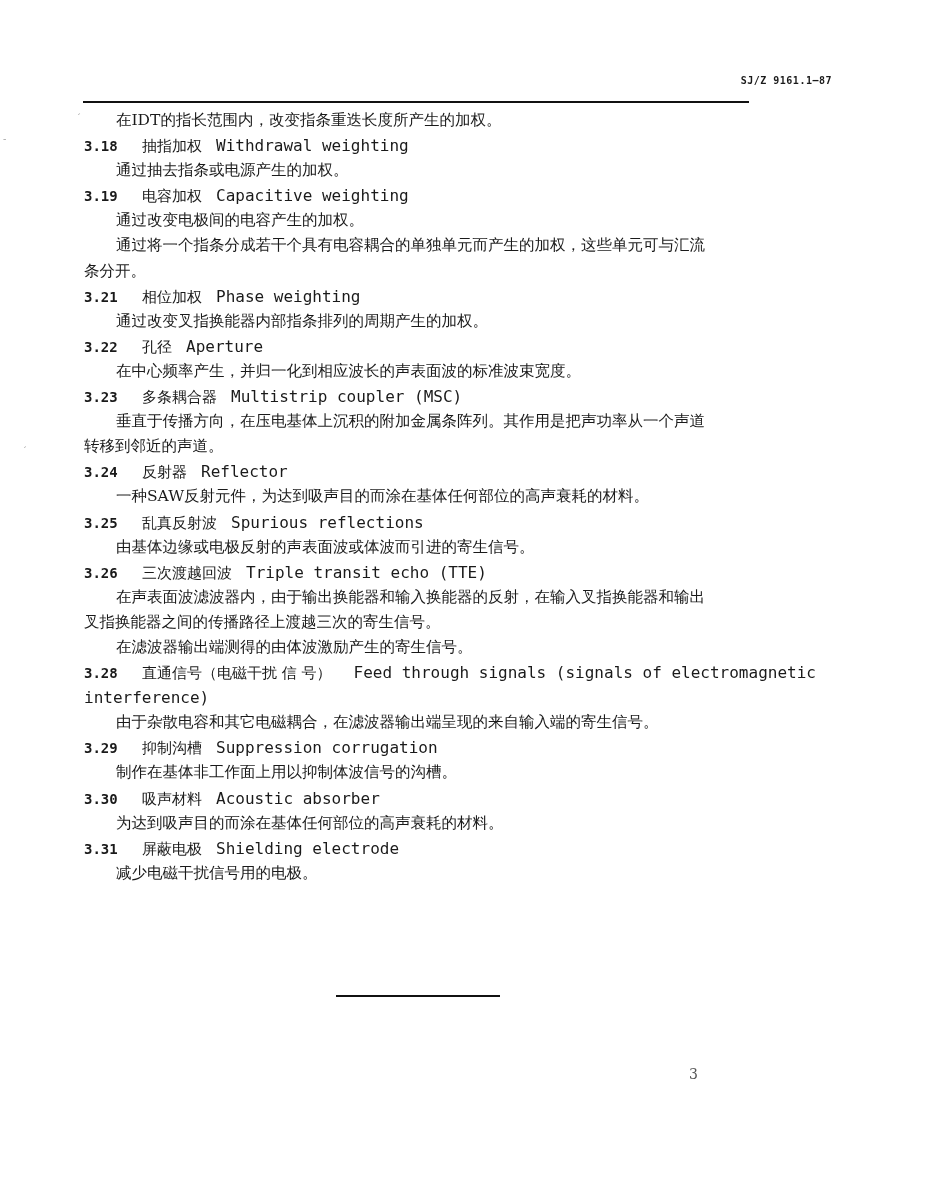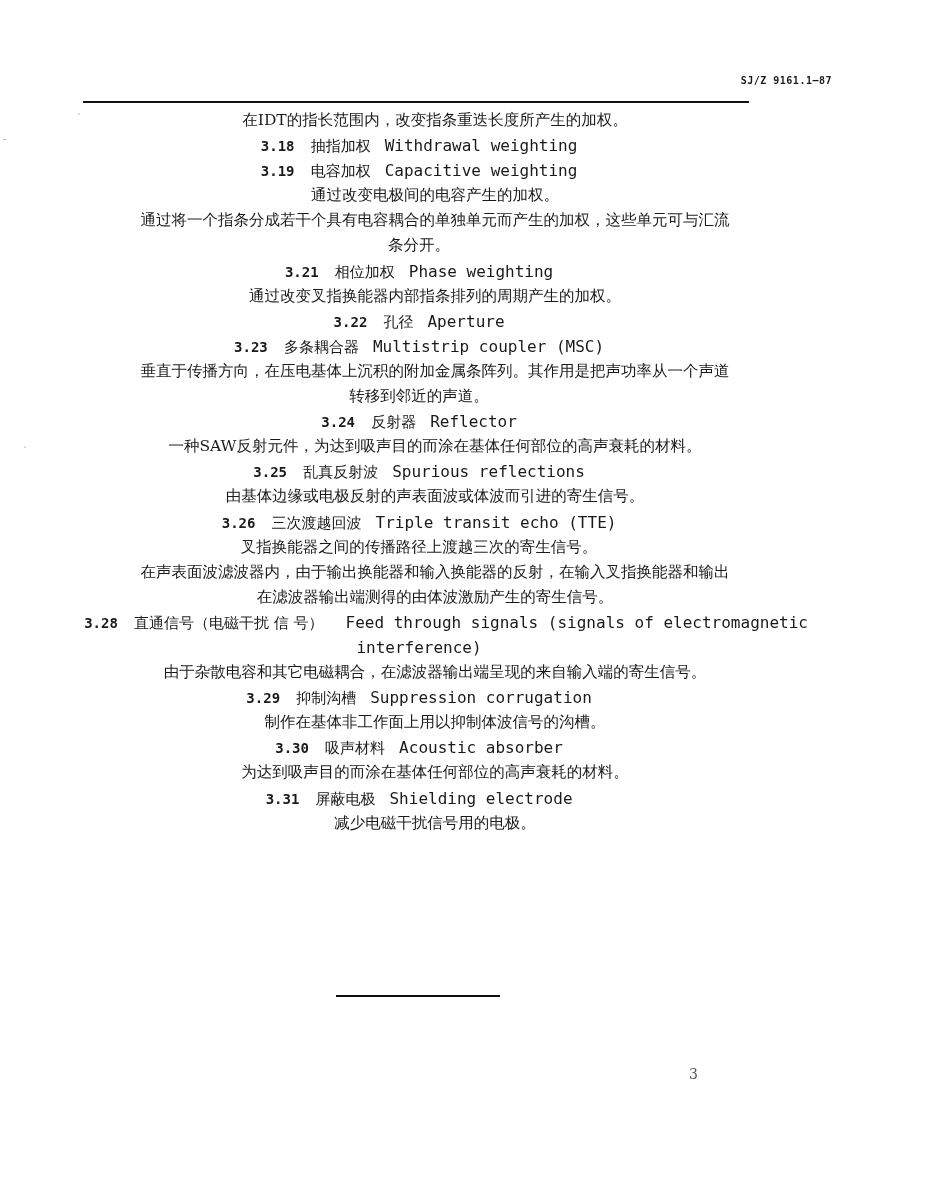--- a/index.html
+++ b/index.html
@@ -3,27 +3,27 @@
 <meta charset="utf-8">
 <style>
   html, body { margin: 0; padding: 0; background: #ffffff; }
   body { width: 950px; height: 1202px; position: relative; overflow: hidden;
          font-family: "DejaVu Serif", "Liberation Serif", serif; color: #1a1a1a; }
   .header-code { position: absolute; top: 75px; left: 0; width: 832px; text-align: right;
                  font-family: "DejaVu Sans Mono", "Liberation Mono", monospace; font-weight: bold;
                  font-size: 10px; letter-spacing: 0.5px; }
   .header-rule { position: absolute; top: 101px; left: 83px; width: 666px; height: 0;
                  border-top: 2.5px solid #111; }
-  .content { position: absolute; top: 108px; left: 84px; width: 670px; text-align: center; }
+  .content { position: absolute; top: 108px; left: 84px; width: 670px; }
   .line { height: 25.1px; line-height: 25.1px; font-size: 15.5px; white-space: nowrap; }
   .indent { padding-left: 32px; }
   .termline { font-size: 15px; }
   .num { font-family: "DejaVu Sans Mono", "Liberation Mono", monospace; font-weight: bold;
          display: inline-block; width: 34px; font-size: 14px; }
-  .zh-term { margin-left: 16px; }
+  .zh-term { margin-left: 24px; }
   .en-term { margin-left: 14px; font-family: "DejaVu Sans Mono", "Liberation Mono", monospace; font-size: 16px; }
   .end-rule { position: absolute; top: 995px; left: 336px; width: 164px; height: 0;
               border-top: 2.5px solid #111; }
   .page-num { position: absolute; top: 1066px; left: 689px; font-size: 14px; color: #555;
               font-family: "DejaVu Serif", "Liberation Serif", serif; }
   .mark { position: absolute; color: #999; font-size: 10px; }
 </style>
 </head>
 <body>
 
@@ -33,59 +33,61 @@
 <span class="mark" style="top:112px;left:76px;">ˊ</span>
 <span class="mark" style="top:133px;left:3px;">-</span>
 <span class="mark" style="top:445px;left:22px;">ˊ</span>
 
 <div class="content">
   <div class="line indent">在IDT的指长范围内，改变指条重迭长度所产生的加权。</div>
 
   <div class="line termline">
     <span class="num">3.18</span><span class="zh-term">抽指加权</span><span class="en-term">Withdrawal weighting</span>
   </div>
+  <div class="line indent">通过抽去指条或电源产生的加权。</div>
 
   <div class="line termline">
     <span class="num">3.19</span><span class="zh-term">电容加权</span><span class="en-term">Capacitive weighting</span>
   </div>
   <div class="line indent">通过改变电极间的电容产生的加权。</div>
 
   <div class="line indent">通过将一个指条分成若干个具有电容耦合的单独单元而产生的加权，这些单元可与汇流</div>
   <div class="line">条分开。</div>
 
   <div class="line termline">
     <span class="num">3.21</span><span class="zh-term">相位加权</span><span class="en-term">Phase weighting</span>
   </div>
   <div class="line indent">通过改变叉指换能器内部指条排列的周期产生的加权。</div>
 
   <div class="line termline">
     <span class="num">3.22</span><span class="zh-term">孔径</span><span class="en-term">Aperture</span>
   </div>
+  <div class="line indent">在中心频率产生，并归一化到相应波长的声表面波的标准波束宽度。</div>
 
   <div class="line termline">
     <span class="num">3.23</span><span class="zh-term">多条耦合器</span><span class="en-term">Multistrip coupler (MSC)</span>
   </div>
   <div class="line indent">垂直于传播方向，在压电基体上沉积的附加金属条阵列。其作用是把声功率从一个声道</div>
   <div class="line">转移到邻近的声道。</div>
 
   <div class="line termline">
     <span class="num">3.24</span><span class="zh-term">反射器</span><span class="en-term">Reflector</span>
   </div>
   <div class="line indent">一种SAW反射元件，为达到吸声目的而涂在基体任何部位的高声衰耗的材料。</div>
 
   <div class="line termline">
     <span class="num">3.25</span><span class="zh-term">乱真反射波</span><span class="en-term">Spurious reflections</span>
   </div>
   <div class="line indent">由基体边缘或电极反射的声表面波或体波而引进的寄生信号。</div>
 
   <div class="line termline">
     <span class="num">3.26</span><span class="zh-term">三次渡越回波</span><span class="en-term">Triple transit echo (TTE)</span>
   </div>
+  <div class="line indent">在声表面波滤波器内，由于输出换能器和输入换能器的反射，在输入叉指换能器和输出</div>
   <div class="line">叉指换能器之间的传播路径上渡越三次的寄生信号。</div>
-  <div class="line indent">在声表面波滤波器内，由于输出换能器和输入换能器的反射，在输入叉指换能器和输出</div>
 
   <div class="line indent">在滤波器输出端测得的由体波激励产生的寄生信号。</div>
 
   <div class="line termline">
     <span class="num">3.28</span><span class="zh-term">直通信号（电磁干扰 信 号）</span><span class="en-term" style="margin-left:22px;">Feed through signals (signals of electromagnetic</span>
   </div>
   <div class="line termline">
     <span class="en-term" style="margin-left:0;">interference)</span>
   </div>
   <div class="line indent">由于杂散电容和其它电磁耦合，在滤波器输出端呈现的来自输入端的寄生信号。</div>

